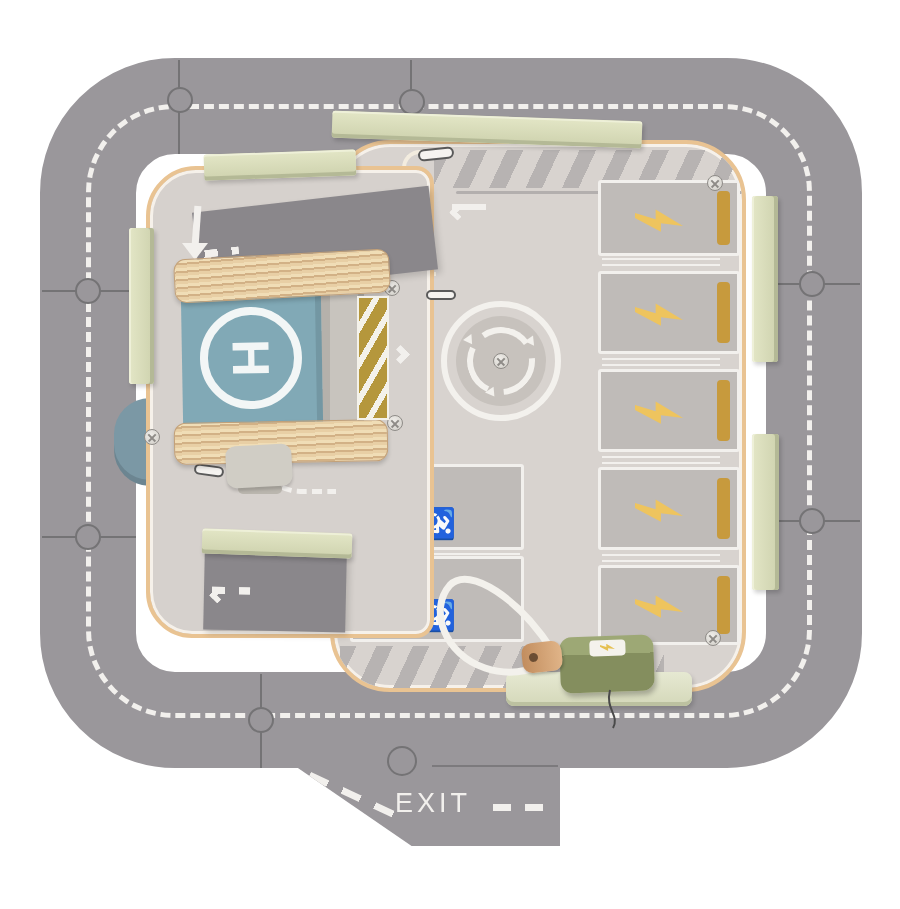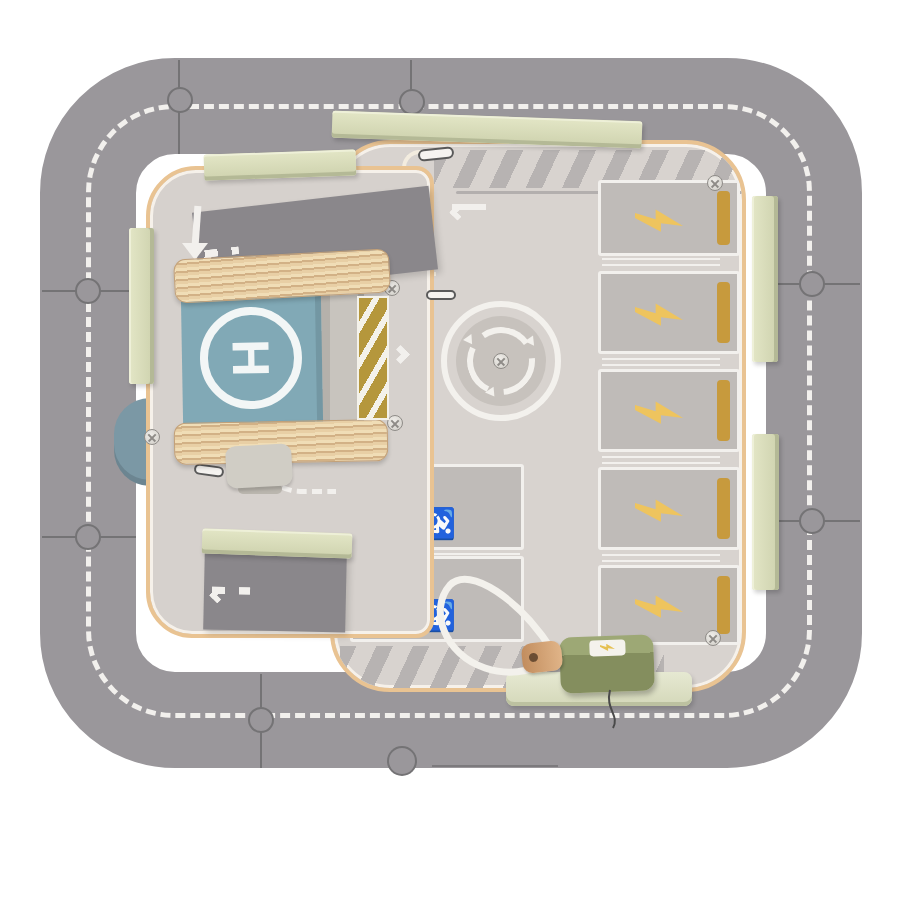--- a/index.html
+++ b/index.html
@@ -134,20 +134,25 @@
   .dash-curve { left:258px; top:444px; width:78px; height:50px;
                 border-left:5px dashed #f2f0ed; border-bottom:5px dashed #f2f0ed;
                 border-bottom-left-radius:42px; }
   svg.cord { overflow:visible; }
 </style>
 </head>
 <body>
 
 <div id="canvas">
 
+  <div class="exit-piece">
+    <div class="exit-diag"></div>
+    <div class="exit-label">EXIT</div>
+    <div class="exit-dash2"></div>
+  </div>
 
   <div class="ring"></div>
   <div class="ring-dash"></div>
 
   <div class="joint-v" style="left:178px;top:60px;"></div>
   <div class="knob" style="left:167px;top:87px;"></div>
   <div class="joint-v" style="left:410px;top:60px;"></div>
   <div class="knob" style="left:399px;top:89px;"></div>
   <div class="joint-h" style="left:766px;top:283px;"></div>
   <div class="knob" style="left:799px;top:271px;"></div>

